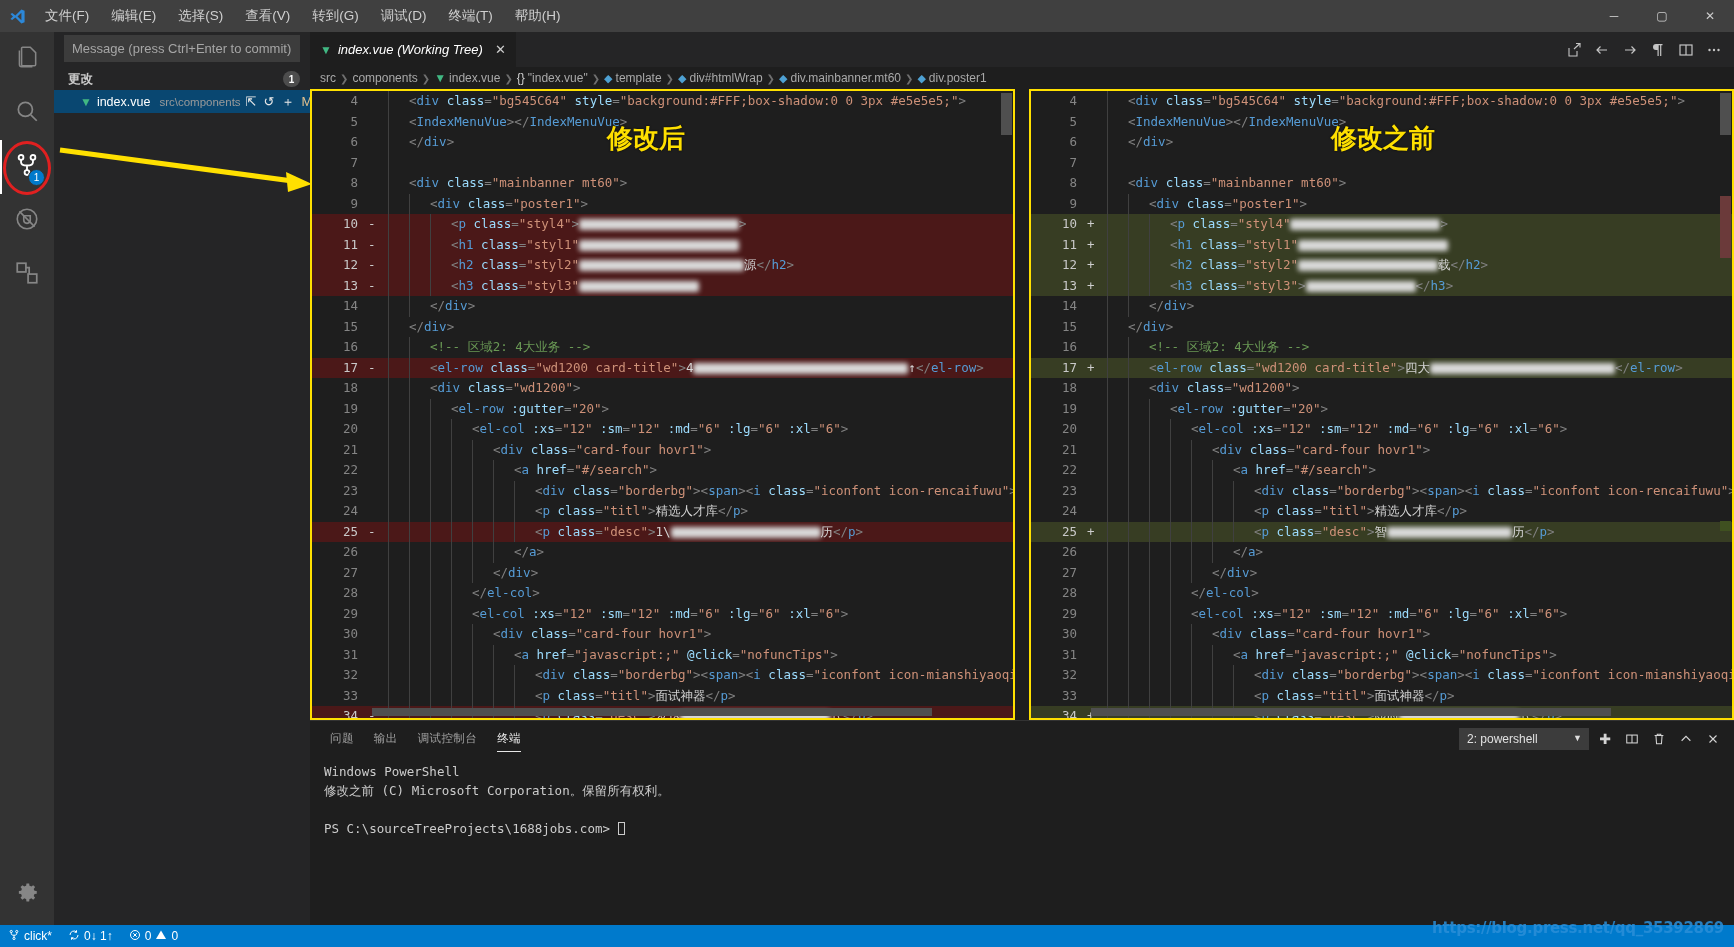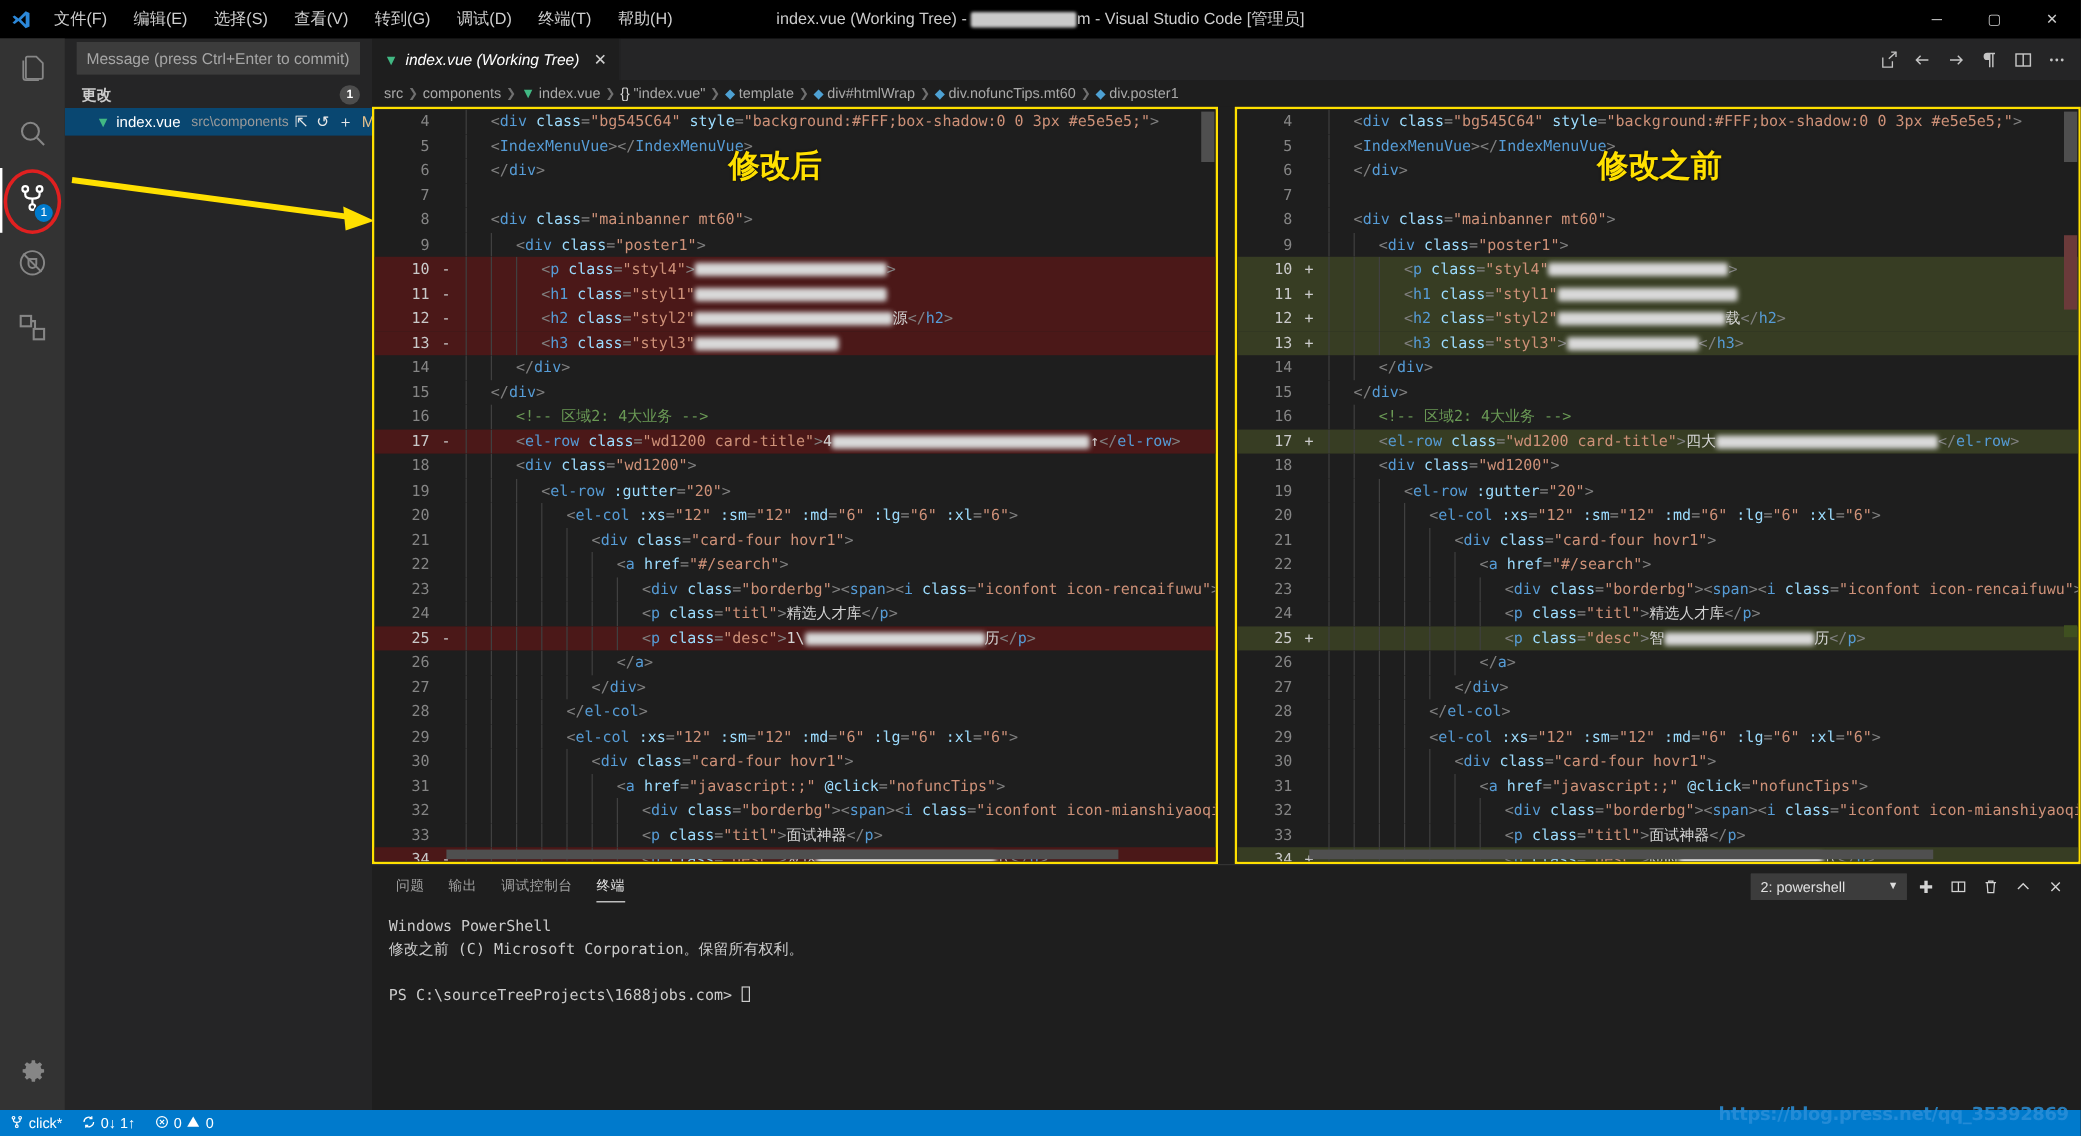--- a/index.html
+++ b/index.html
@@ -1,21 +1,21 @@
 <!DOCTYPE html>
 <html><head>
 <meta charset="utf-8">
 <style>
   * { box-sizing: border-box; margin:0; padding:0; }
   html,body { width:1734px; height:947px; overflow:hidden; background:#1e1e1e;
               font-family:"Liberation Sans", sans-serif; }
   body { display:flex; flex-direction:column; }
 
   
-  .titlebar { height:32px; background:#000000; display:flex; align-items:center;
+  .titlebar { height:32px; background:#404040; display:flex; align-items:center;
               flex:0 0 32px; position:relative; color:#cccccc; font-size:13px; }
   .vs-logo { width:34px; height:32px; display:flex; align-items:center; justify-content:center; }
   .vs-logo svg { width:17px; height:17px; }
   .menu { display:flex; align-items:center; gap:0px; }
   .menu-item { padding:3px 11px; font-size:13.5px; color:#cfcfcf; white-space:nowrap; }
   .title-center { position:absolute; left:0; right:0; text-align:center;
                   font-size:13.5px; color:#cccccc; pointer-events:none; }
   .redact { display:inline-block; background:#c9c9c9; border-radius:2px;
             vertical-align:middle; filter:blur(1.2px); }
   .win-ctrls { margin-left:auto; display:flex; height:32px; }
@@ -180,23 +180,20 @@
   <div class="menu">
     <div class="menu-item">文件(F)</div>
     <div class="menu-item">编辑(E)</div>
     <div class="menu-item">选择(S)</div>
     <div class="menu-item">查看(V)</div>
     <div class="menu-item">转到(G)</div>
     <div class="menu-item">调试(D)</div>
     <div class="menu-item">终端(T)</div>
     <div class="menu-item">帮助(H)</div>
   </div>
-  <div class="title-center">
-    <span>index.vue (Working Tree) - </span><span class="redact" style="width:88px;height:13px;"></span><span>m - Visual Studio Code [管理员]</span>
-  </div>
   <div class="win-ctrls">
     <div class="win-btn">─</div>
     <div class="win-btn">▢</div>
     <div class="win-btn close">✕</div>
   </div>
 </div>
 
 <div class="body-row">
 
   <div class="activitybar">
@@ -346,21 +343,21 @@
           <span>template</span>
         </span>
       <span class="bc-sep">❯</span>
       <span class="bc-it">
           <span class="ic-tag">◆</span>
           <span>div#htmlWrap</span>
         </span>
       <span class="bc-sep">❯</span>
       <span class="bc-it">
           <span class="ic-tag">◆</span>
-          <span>div.nofuncTips.mt60</span>
+          <span>div.mainbanner.mt60</span>
         </span>
       <span class="bc-sep">❯</span>
       <span class="bc-it">
           <span class="ic-tag">◆</span>
           <span>div.poster1</span>
         </span>
     </div>
 
     <div class="panes">
       <div class="pane left">

